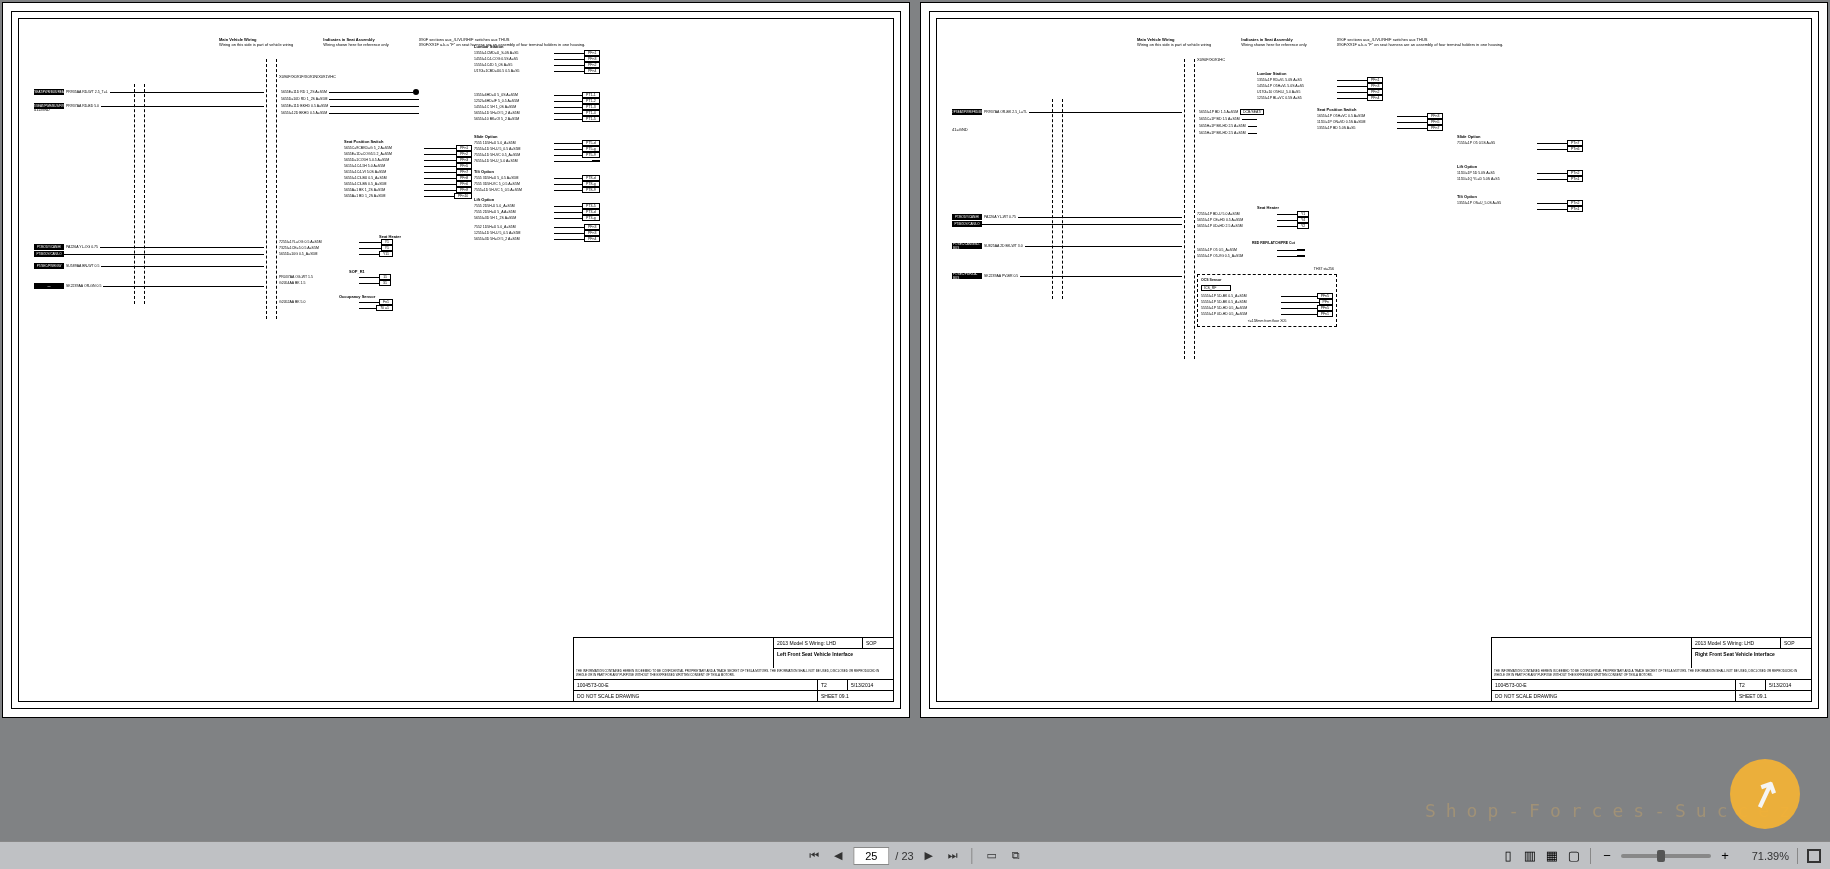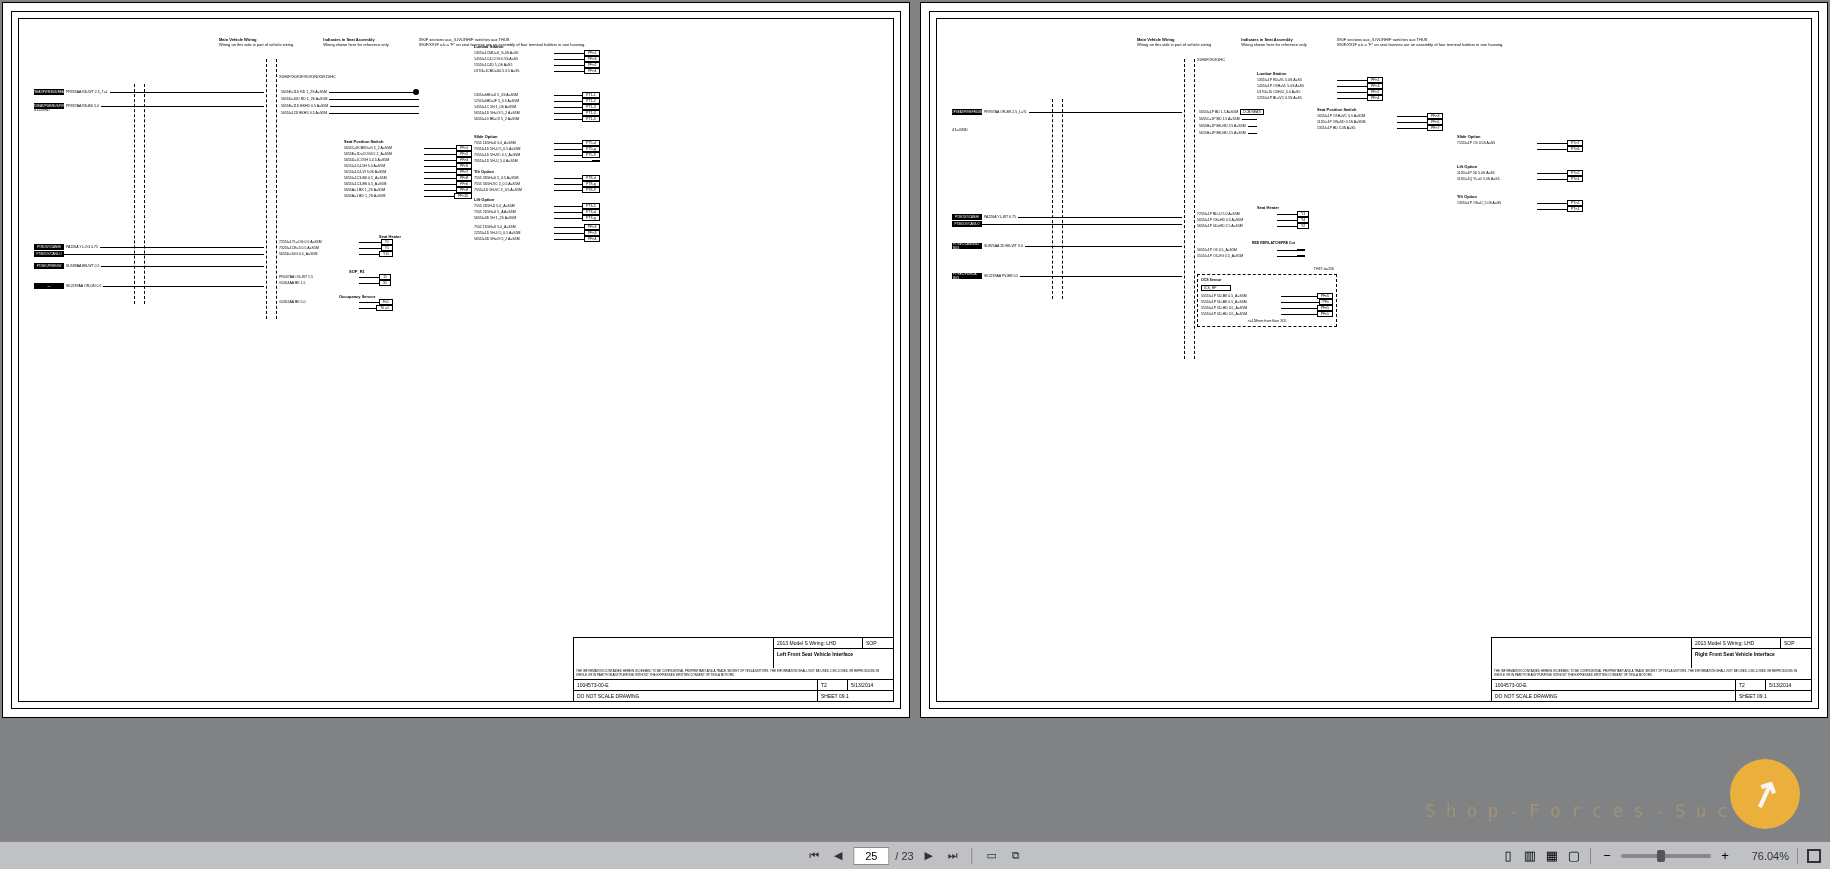--- a/index.html
+++ b/index.html
@@ -945,19 +945,19 @@
     <div class="tool-icon">▯</div>
     <div class="tool-icon">▥</div>
     <div class="tool-icon">▦</div>
     <div class="tool-icon">▢</div>
     <div style="width:1px;height:16px;background:#888;margin:0 2px"></div>
     <div class="tool-icon">−</div>
     <div class="zoom-slider">
       <div class="zoom-thumb" style="left:36px"></div>
     </div>
     <div class="tool-icon">+</div>
-    <div class="zoom-text">76.04%</div>
+    <div class="zoom-text">71.39%</div>
     <div style="width:1px;height:16px;background:#888;margin:0 2px"></div>
     <div class="tool-icon">
         <div class="fullscreen-icon"></div>
       </div>
   </div>
 </div>
 
 </body></html>

